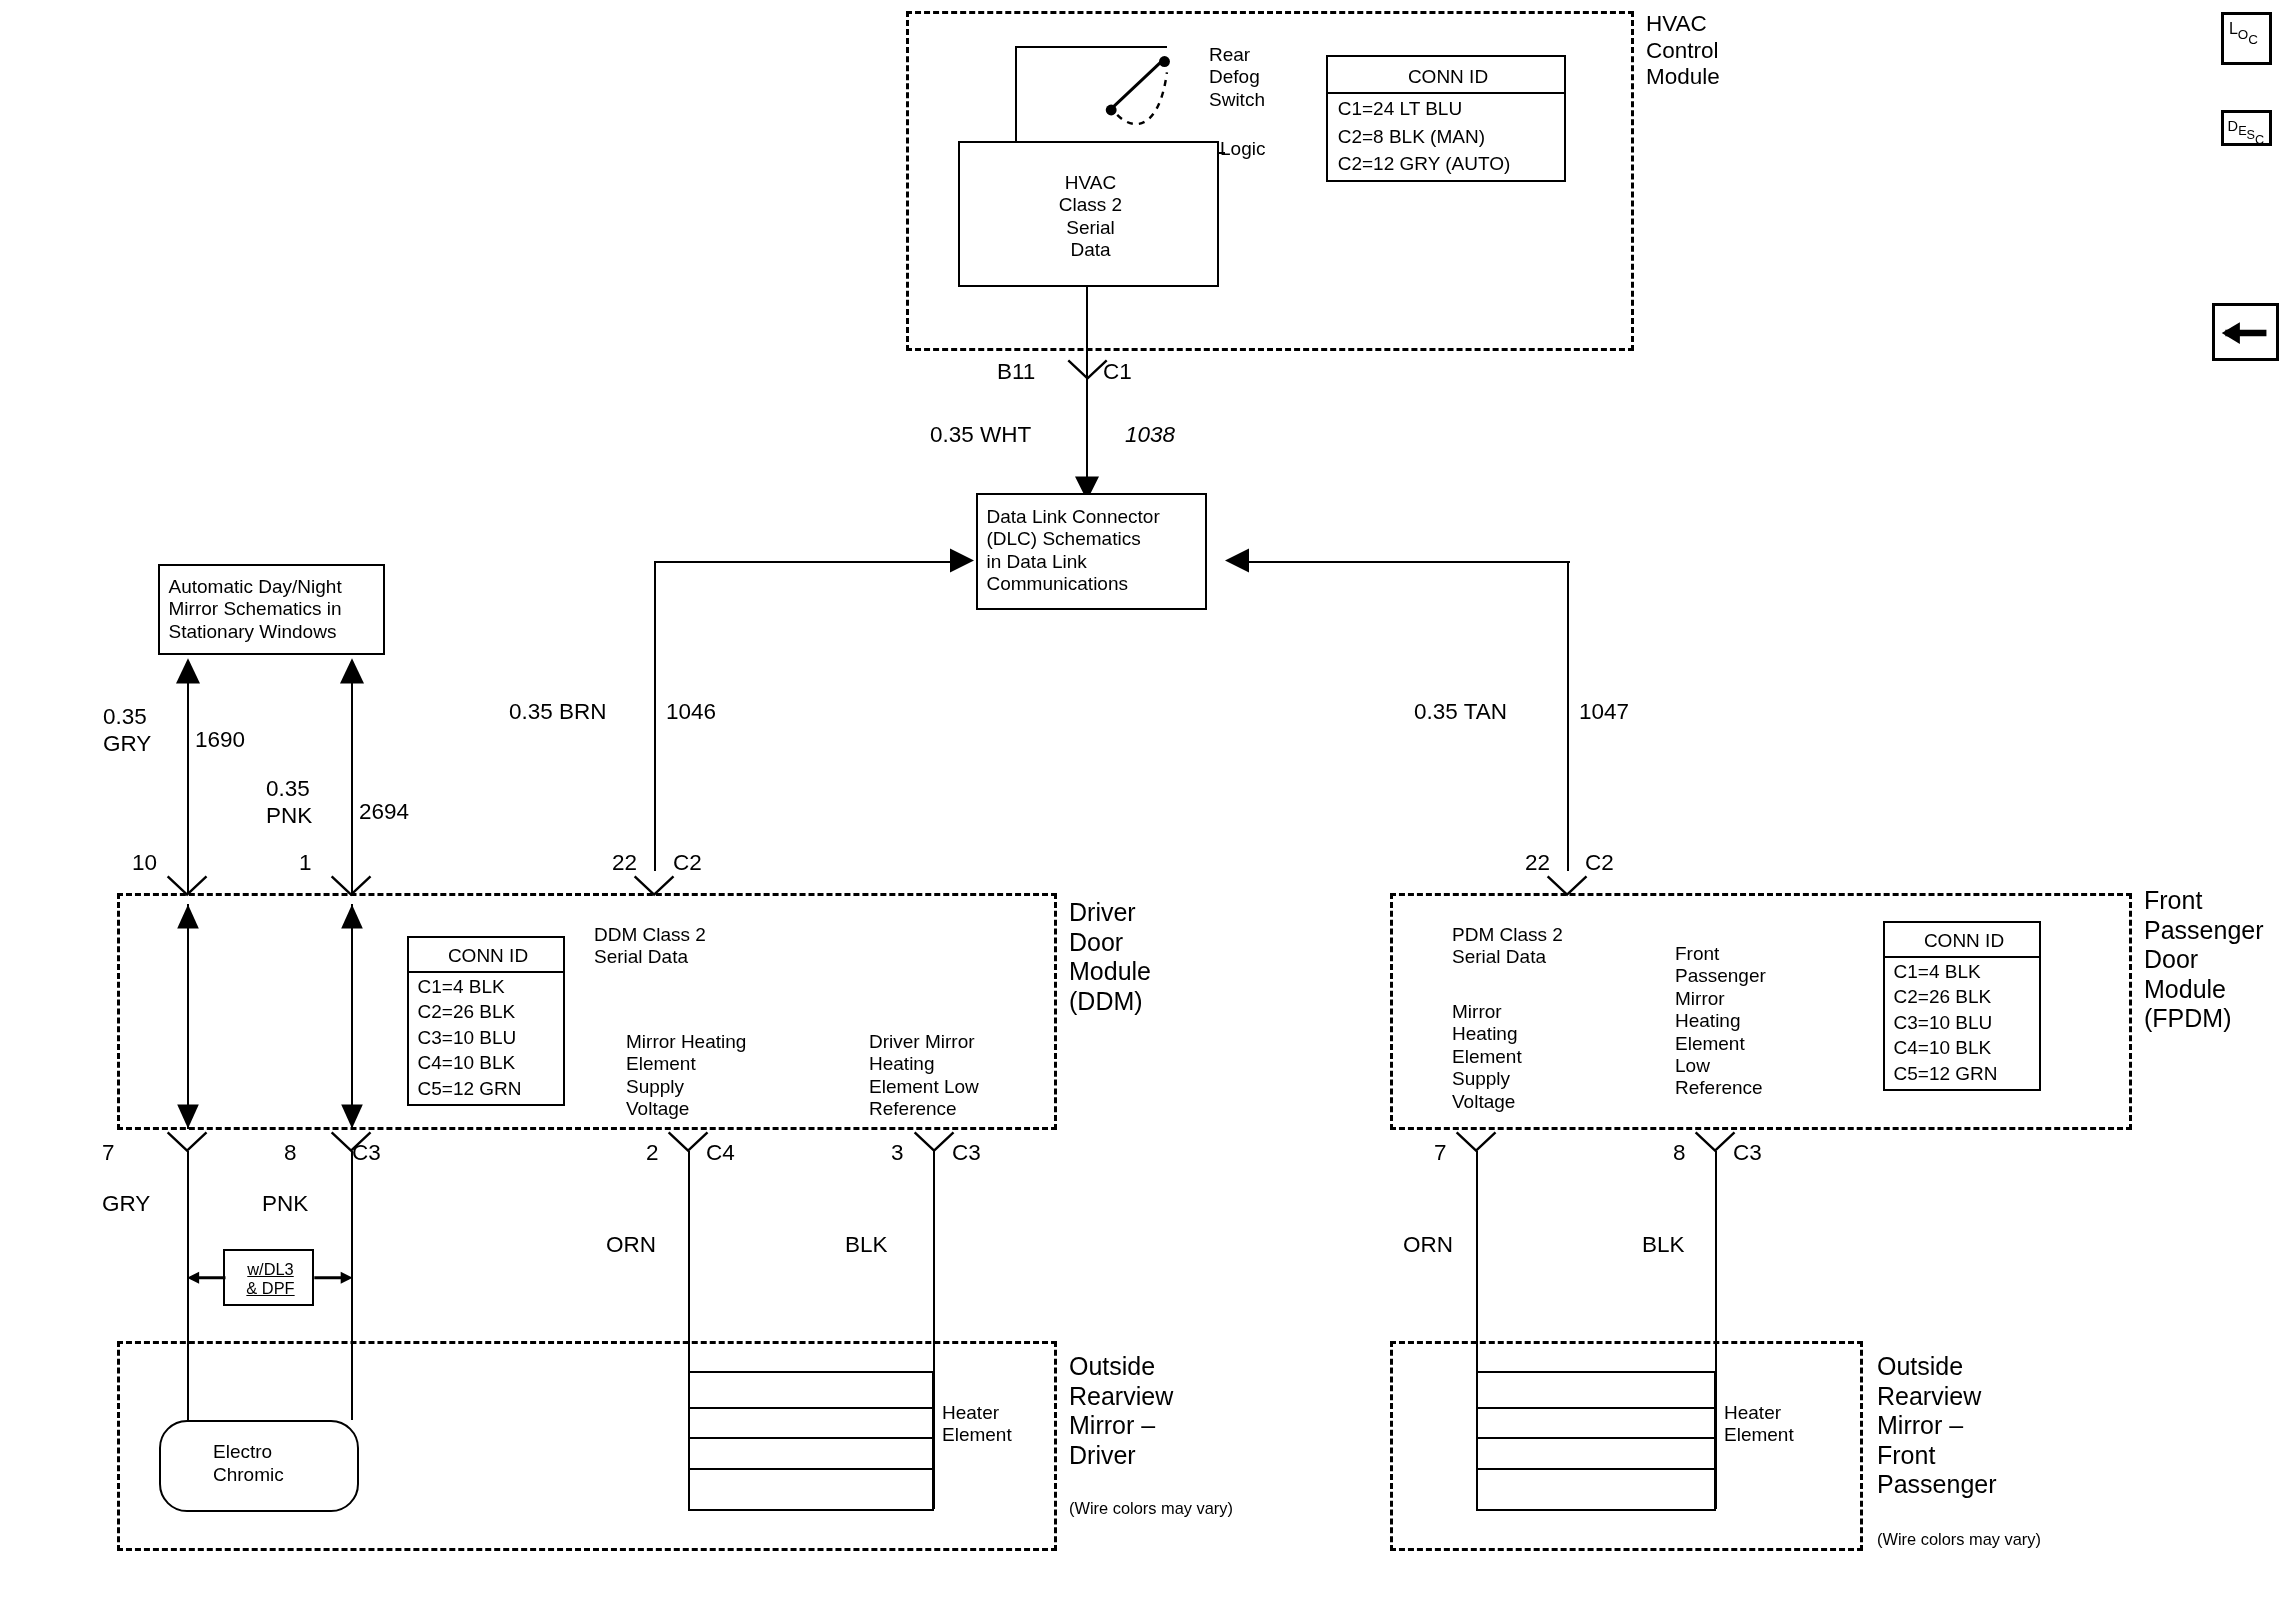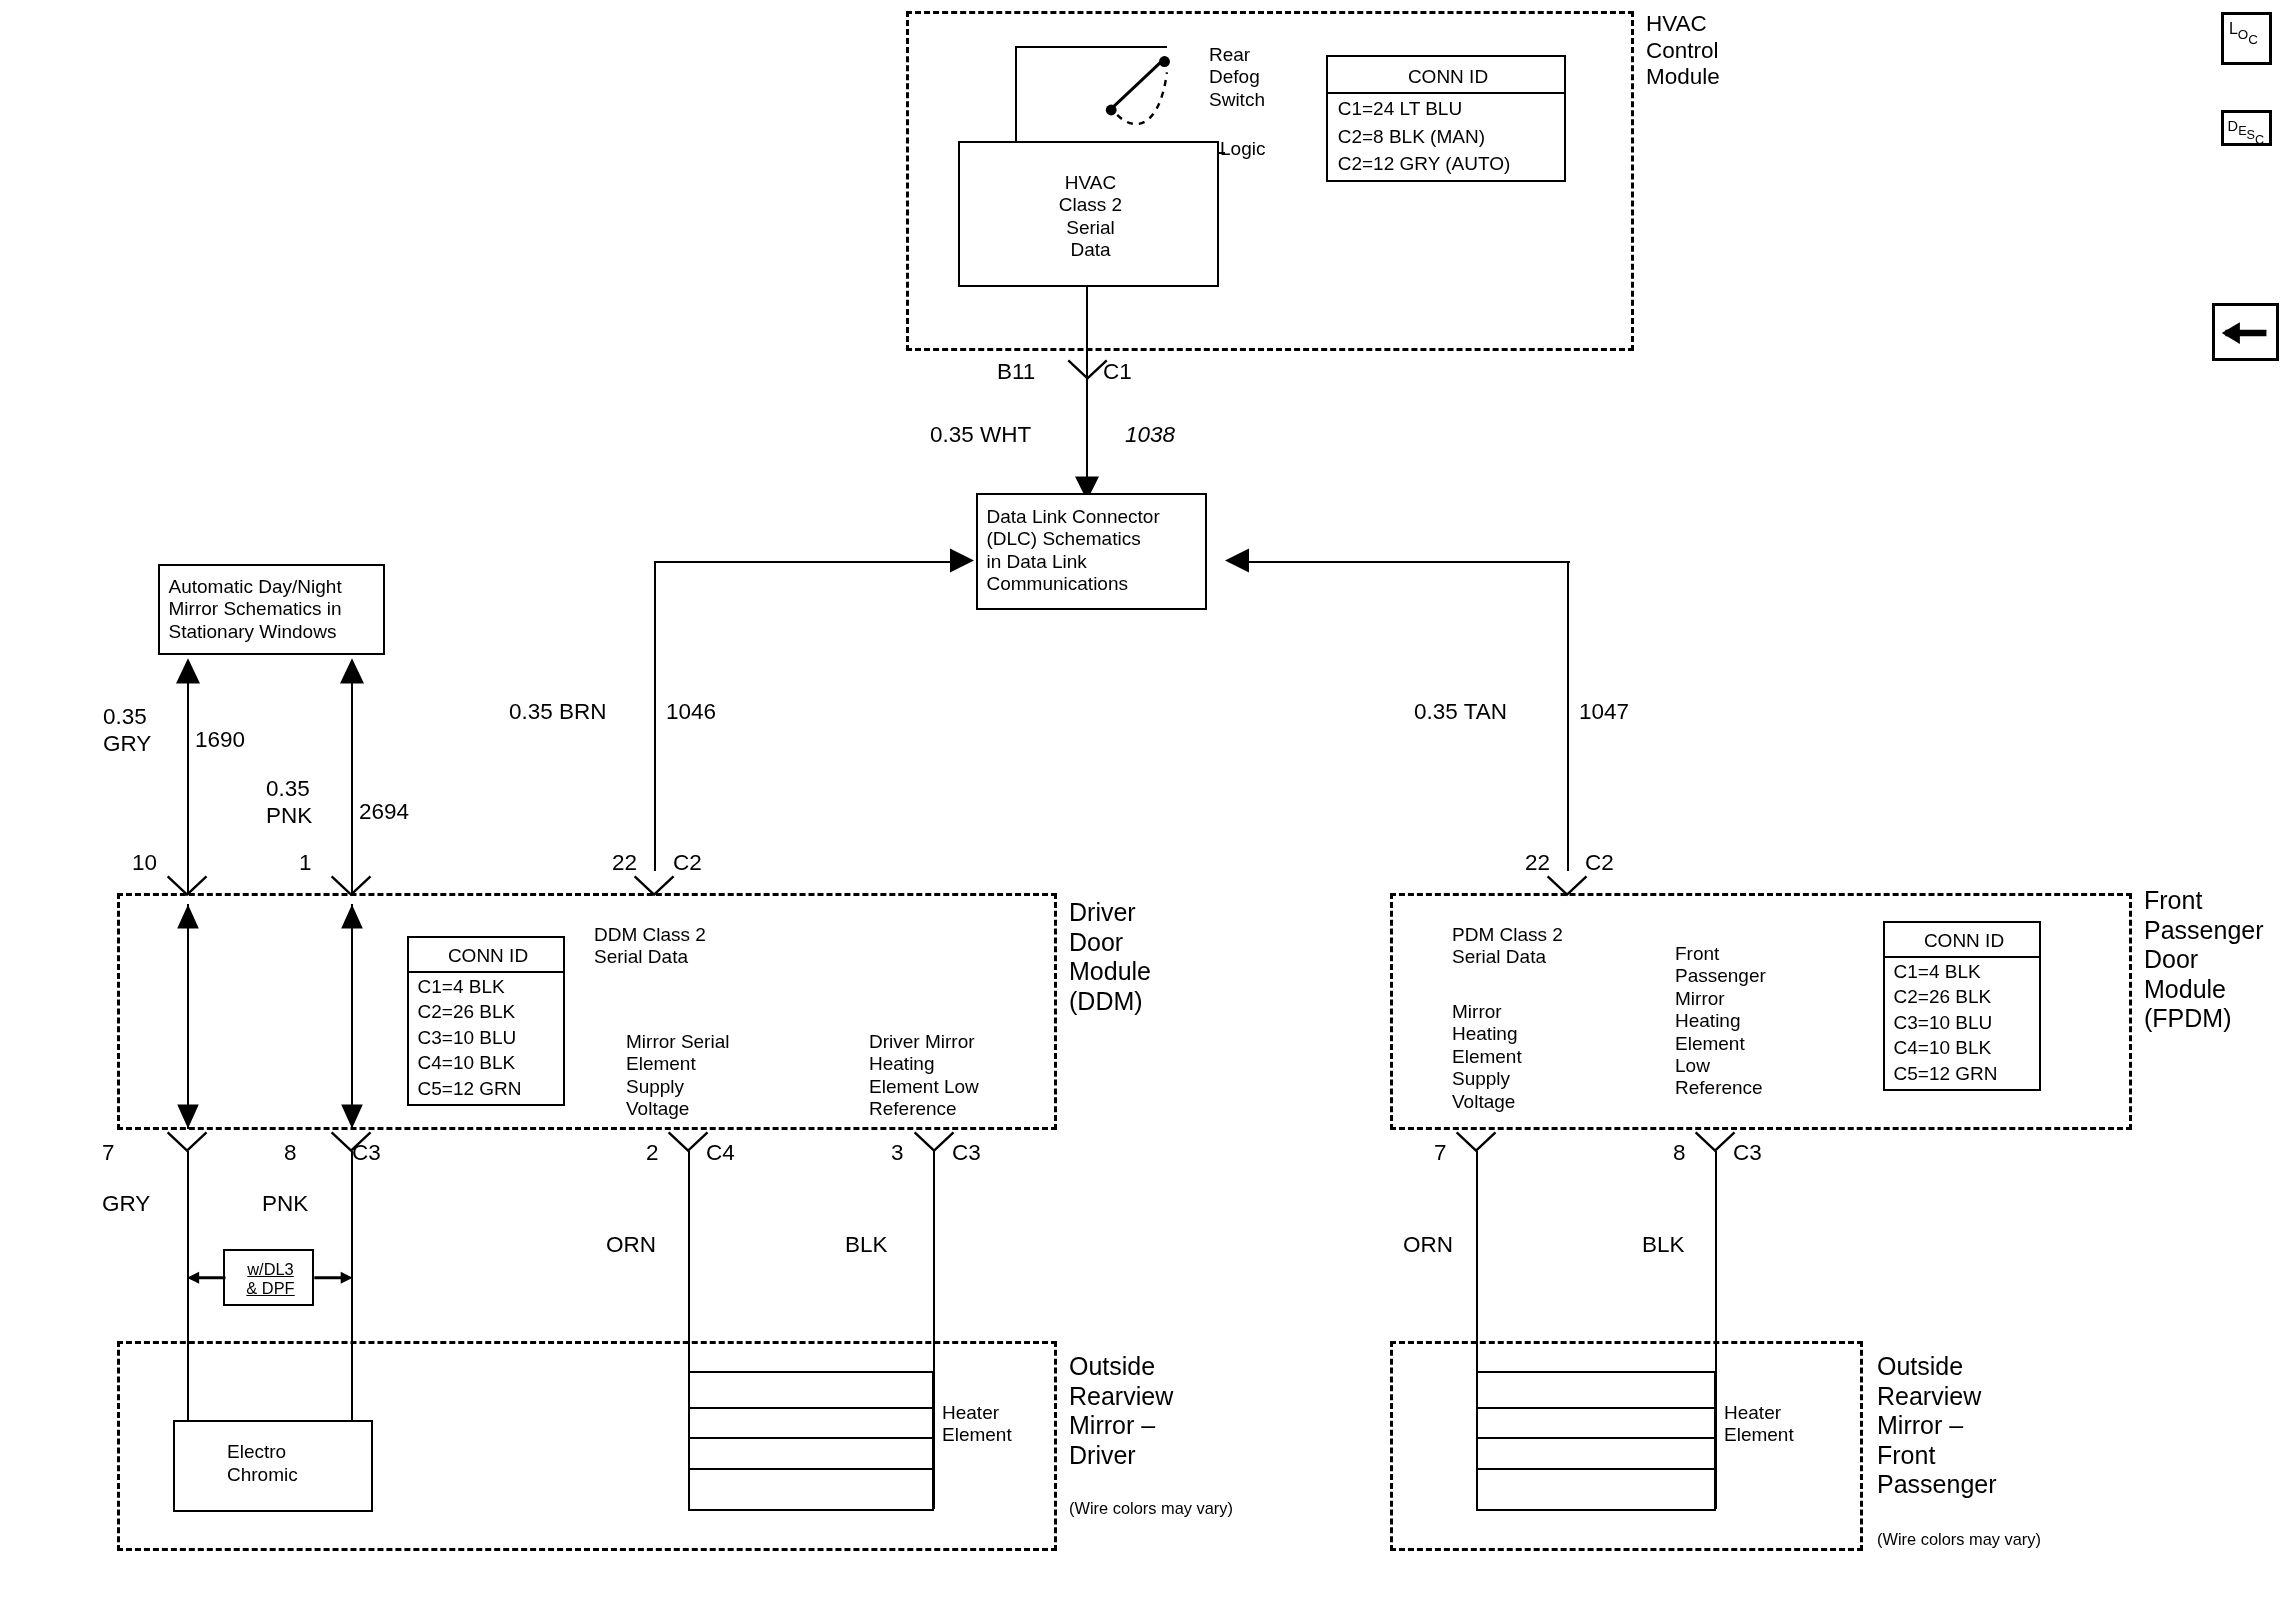--- a/index.html
+++ b/index.html
@@ -143,21 +143,21 @@
   <div class="box" style="left:407px;top:936px;width:158px;height:170px;">
     <div class="txt md lbl-c" style="left:0;top:7.3px;width:158px;">CONN ID</div>
     <div class="ln h" style="left:-2.4px;top:33px;width:158px;height:2.4px;"></div>
     <div class="txt md" style="left:8.5px;top:38px;">C1=4 BLK</div>
     <div class="txt md" style="left:8.5px;top:63px;">C2=26 BLK</div>
     <div class="txt md" style="left:8.5px;top:89px;">C3=10 BLU</div>
     <div class="txt md" style="left:8.5px;top:114px;">C4=10 BLK</div>
     <div class="txt md" style="left:8.5px;top:140px;">C5=12 GRN</div>
   </div>
 
-  <div class="txt md" style="left:626px;top:1031px;">Mirror Serial
+  <div class="txt md" style="left:626px;top:1031px;">Mirror Heating
 Element
 Supply
 Voltage</div>
   <div class="txt md" style="left:869px;top:1031px;">Driver Mirror
 Heating
 Element Low
 Reference</div>
 
   <div class="ln v" style="left:187px;top:904px;height:225px;"></div>
   <div class="ln v" style="left:351px;top:904px;height:225px;"></div>
@@ -264,21 +264,21 @@
   <div class="txt lg" style="left:845px;top:1232px;">BLK</div>
   <div class="ln v" style="left:933px;top:1151px;height:358px;"></div>
 
   <div class="dash" style="left:117px;top:1341px;width:940px;height:210px;"></div>
   <div class="txt xl" style="left:1069px;top:1352px;">Outside
 Rearview
 Mirror –
 Driver</div>
   <div class="txt sm" style="left:1069px;top:1499px;">(Wire colors may vary)</div>
 
-  <div class="box" style="left:173px;top:1420px;width:200px;height:92px;">
+  <div class="box" style="left:159px;top:1420px;width:200px;height:92px;border-radius:28px;">
     <div class="txt md" style="left:52px;top:19.4px;">Electro
 Chromic</div>
   </div>
 
   <div class="box" style="left:688px;top:1371px;width:246px;height:140px;border-width:2.4px;"></div>
   <div class="ln h" style="left:688px;top:1407px;width:246px;height:1.8px;"></div>
   <div class="ln h" style="left:688px;top:1437px;width:246px;height:1.8px;"></div>
   <div class="ln h" style="left:688px;top:1468px;width:246px;height:1.8px;"></div>
   <div class="txt md" style="left:942px;top:1402px;">Heater
 Element</div>

